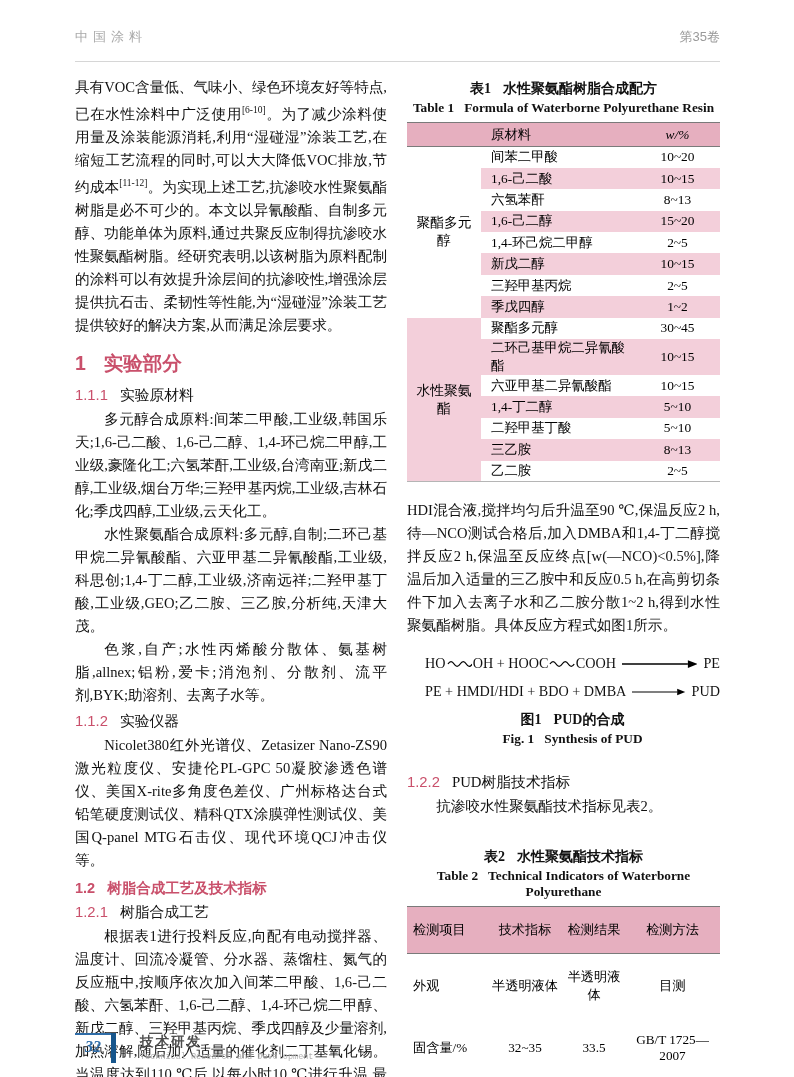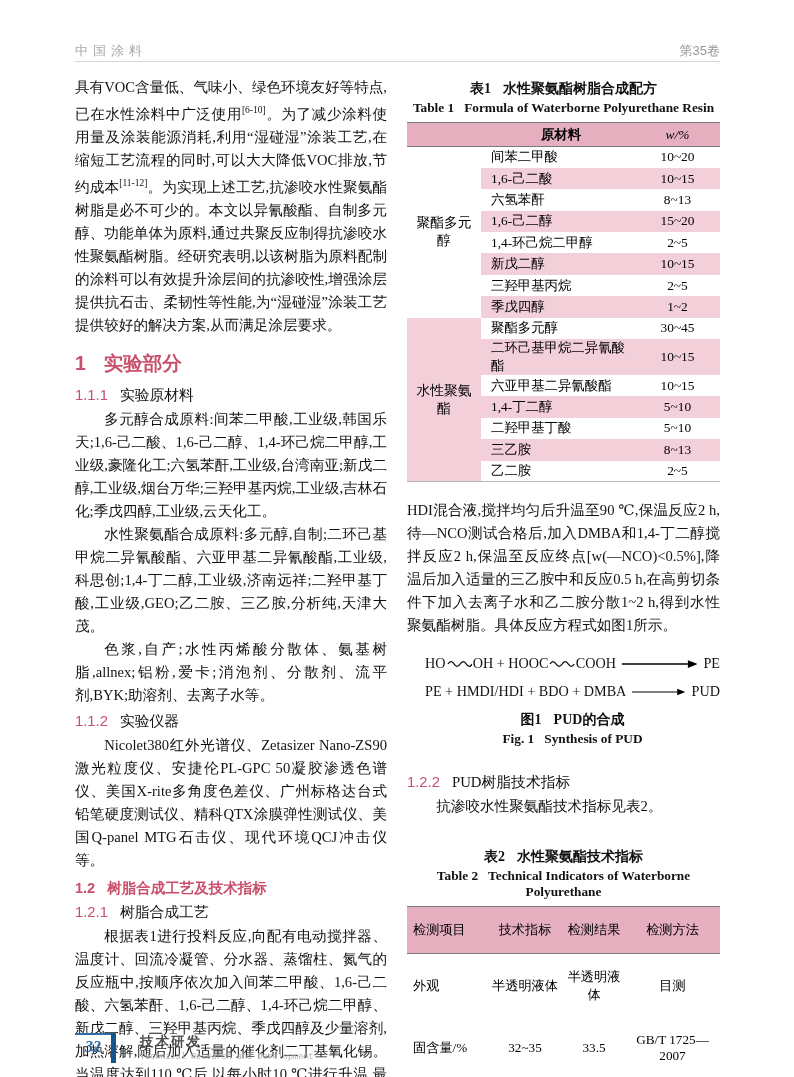--- a/index.html
+++ b/index.html
@@ -1,21 +1,21 @@
 <!DOCTYPE html>
 <html><head>
 <meta charset="utf-8">
 <style>
   * { margin:0; padding:0; box-sizing:border-box; }
   body { background:#e9e9e9; font-family:"Liberation Serif","DejaVu Serif",serif; }
   .page { position:relative; width:794px; height:1077px; background:#ffffff; margin:0 auto; overflow:hidden; }
 
   
   .pg-header { position:absolute; left:75px; top:40px; width:645px; height:22px;
-    border-bottom:1px solid #d6d6d6; display:flex; justify-content:space-between; align-items:flex-end; padding-bottom:1px; }
+    border-bottom:1px solid #d6d6d6; display:flex; justify-content:space-between; align-items:flex-end; padding-bottom:15px; }
   .journal-name { font-size:13px; color:#a9a9a9; letter-spacing:5px; font-family:"Liberation Sans",sans-serif; }
   .volume-label { font-size:13px; color:#999; font-family:"Liberation Sans",sans-serif; }
 
   
   .col-left  { position:absolute; left:75px;  top:76px; width:312px; }
   .col-right { position:absolute; left:407px; top:80px; width:313px; }
 
   .para { font-size:14.6px; line-height:23px; color:#111; text-align:justify; text-indent:0; }
   .para.indent { text-indent:2em; }
   sup { font-size:9.5px; }
@@ -122,21 +122,21 @@
       <span class="cap-label">表1</span><span>水性聚氨酯树脂合成配方</span>
     </div>
     <div class="tbl-cap-en">
       <span class="cap-label">Table 1</span><span>Formula of Waterborne Polyurethane Resin</span>
     </div>
 
     <table class="t1">
       <thead>
         <tr>
           <th class="c-grp"></th>
-          <th class="c-mat" style="text-align:center;font-weight:bold;">原材料</th>
+          <th class="c-mat" style="text-align:left;">原材料</th>
           <th class="c-val">w/%</th>
         </tr>
       </thead>
       <tbody>
         <tr>
           <td class="c-grp" rowspan="8">聚酯多元醇</td>
           <td class="c-mat">间苯二甲酸</td>
           <td class="c-val">10~20</td>
         </tr>
         <tr>

